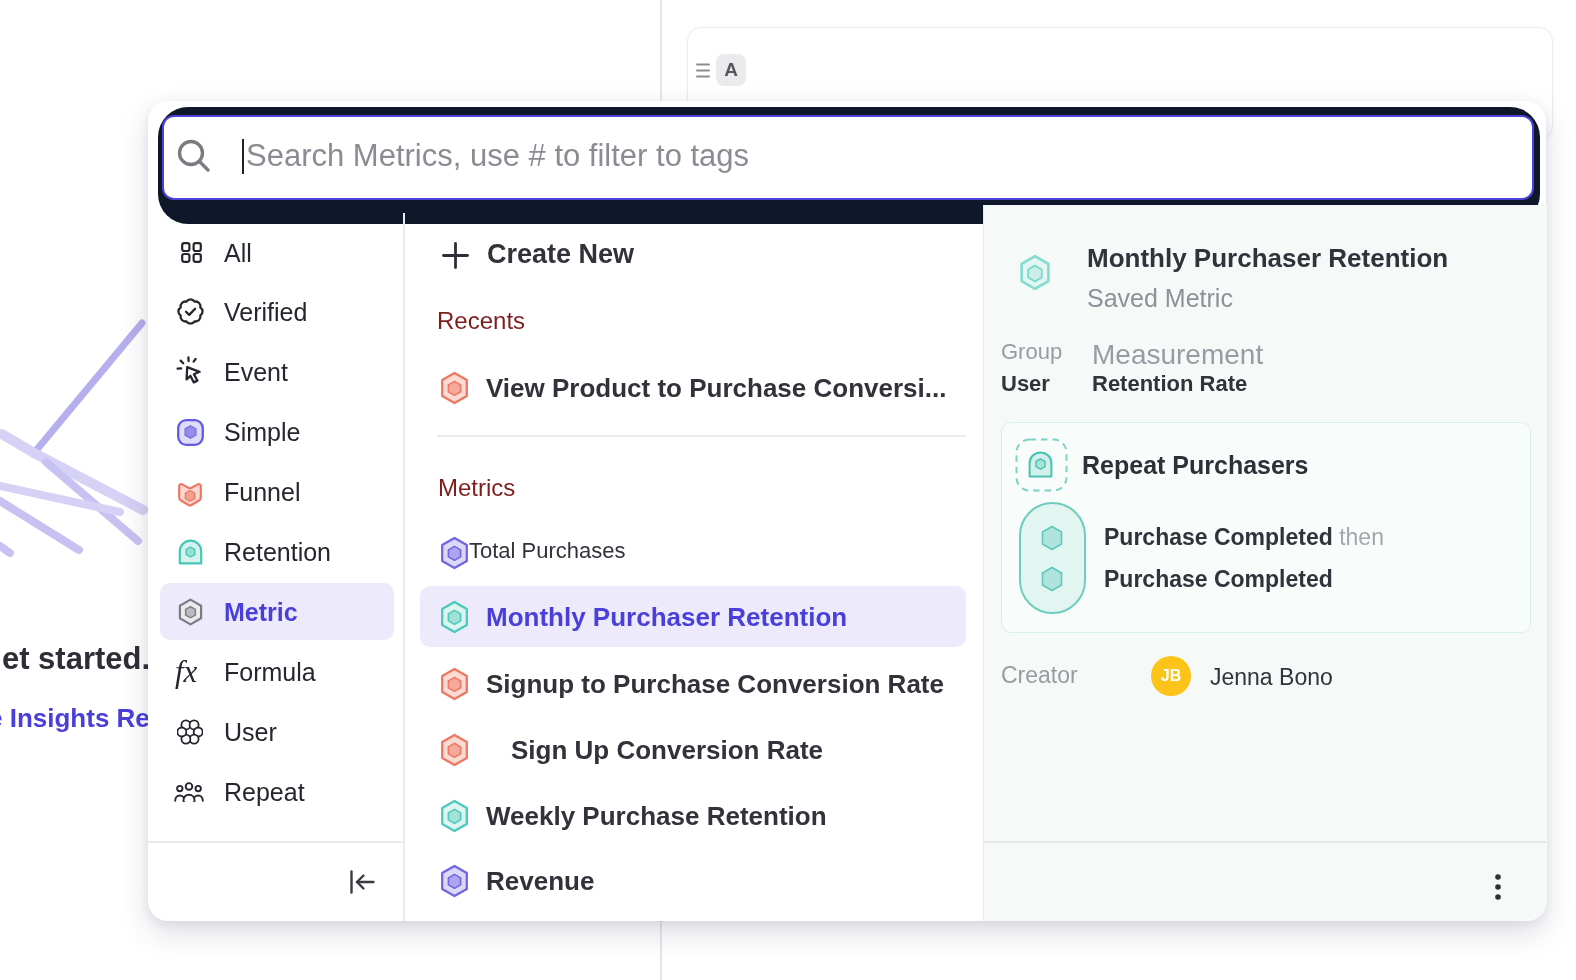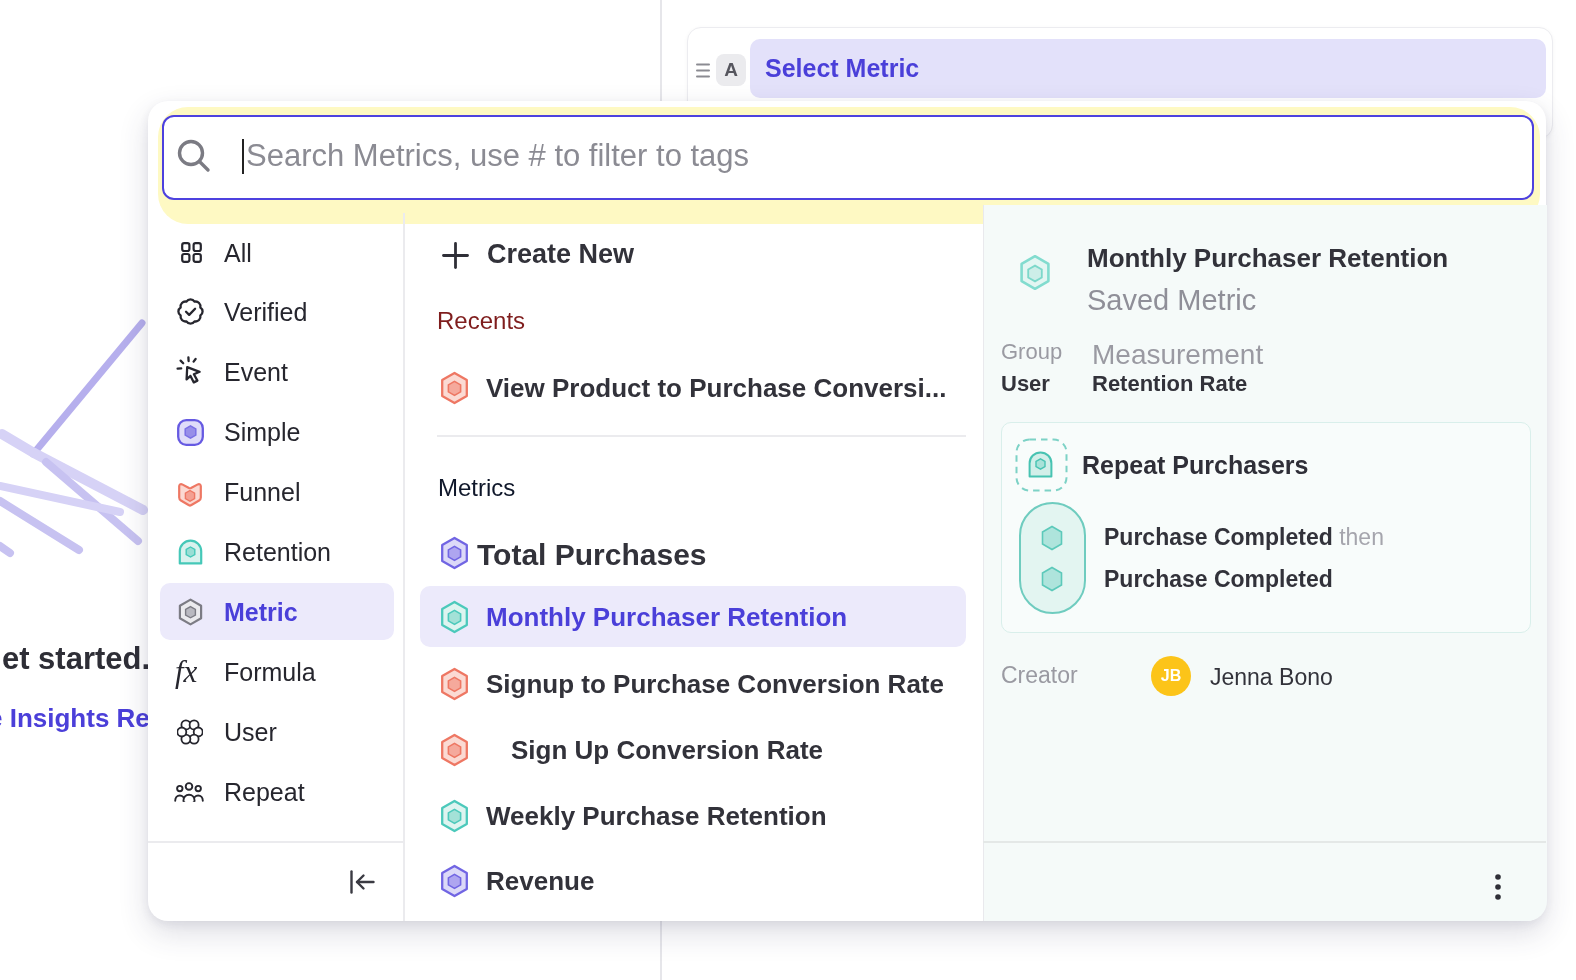--- a/index.html
+++ b/index.html
@@ -28,28 +28,25 @@
 
 <div class="abs" style="left:687px;top:27px;width:864px;height:110px;background:#fff;border:1.5px solid #ececf0;border-radius:14px;box-shadow:0 1px 4px rgba(0,0,0,0.04);">
   <svg class="abs" style="left:8px;top:35px;" width="14" height="15" viewBox="0 0 14 15">
     <g stroke="#8b8b92" stroke-width="2" stroke-linecap="round">
       <line x1="1" y1="1.5" x2="13" y2="1.5"></line>
         <line x1="1" y1="7.5" x2="13" y2="7.5"></line>
         <line x1="1" y1="13.5" x2="13" y2="13.5"></line>
     </g>
   </svg>
   <div class="abs" style="left:28px;top:26px;width:30px;height:32px;background:#ebebee;border-radius:8px;color:#56565e;font-weight:700;font-size:19px;text-align:center;line-height:32px;">A</div>
-  <div class="abs" style="left:62px;top:11px;right:6px;height:59px;background:#e3e1fa;border-radius:10px;">
-    <div class="abs" style="left:15px;top:15px;font-size:25px;font-weight:700;color:#4a3fd9;">Select Metric</div>
-  </div>
 </div>
 
 <div class="abs" id="modal" style="left:148px;top:101px;width:1398px;height:820px;background:#fff;border-radius:20px;box-shadow:0 12px 30px rgba(50,50,85,0.16),0 3px 10px rgba(50,50,85,0.08);">
 
-  <div class="abs" style="left:10px;top:6px;width:1382px;height:117px;background:#fef9c3;border-radius:30px;">
+  <div class="abs" style="left:10px;top:6px;width:1382px;height:117px;background:#0f172a;border-radius:30px;">
     <div class="abs" style="left:4px;top:8px;width:1368px;height:81px;background:#fff;border:2px solid #4d41df;border-radius:12px;"></div>
     <svg class="abs" style="left:18px;top:31px;" width="36" height="36" viewBox="0 0 36 36" fill="none">
       <circle cx="15" cy="15" r="11.5" stroke="#7b7b83" stroke-width="3.4"></circle>
       <line x1="23.5" y1="23.5" x2="32" y2="32" stroke="#7b7b83" stroke-width="3.4" stroke-linecap="round"></line>
     </svg>
     <div class="abs" style="left:84px;top:32px;width:2px;height:35px;background:#222;"></div>
     <div class="abs" style="left:88px;top:31px;font-size:31px;color:#8b8b93;">Search Metrics, use # to filter to tags</div>
   </div>
 
   <div class="abs" style="left:255px;top:112px;width:1.5px;height:708px;background:#ebebee;"></div>
@@ -161,29 +158,29 @@
     <div class="abs" style="left:33px;top:206px;font-size:24px;color:#7f1d1d;">Recents</div>
 
     <svg class="abs" style="left:35px;top:270px;" width="31" height="34" viewBox="0 0 31 34">
       <path d="M15.5 2 L27.8 9 V25 L15.5 32 L3.2 25 V9 Z" fill="#fbdad3" stroke="#ee7763" stroke-width="2.3" stroke-linejoin="round"></path>
       <path d="M15.5 10.4 L21.6 13.9 V20.9 L15.5 24.4 L9.4 20.9 V13.9 Z" fill="#f5a99c" stroke="#ee7763" stroke-width="1.6"></path>
     </svg>
     <div class="abs" style="left:82px;top:272px;font-size:26px;font-weight:700;">View Product to Purchase Conversi...</div>
 
     <div class="abs" style="left:33px;top:334px;width:529px;height:1.5px;background:#ebebee;"></div>
 
-    <div class="abs" style="left:34px;top:373px;font-size:24px;color:#0f172a;">Metrics</div>
+    <div class="abs" style="left:34px;top:373px;font-size:24px;color:#7f1d1d;">Metrics</div>
 
     <div class="abs" style="left:16px;top:485px;width:546px;height:61px;background:#eceafb;border-radius:10px;"></div>
 
     <svg class="abs" style="left:35px;top:435px;" width="31" height="34" viewBox="0 0 31 34">
       <path d="M15.5 2 L27.8 9 V25 L15.5 32 L3.2 25 V9 Z" fill="#dcd9f8" stroke="#7165e3" stroke-width="2.3" stroke-linejoin="round"></path>
       <path d="M15.5 10.4 L21.6 13.9 V20.9 L15.5 24.4 L9.4 20.9 V13.9 Z" fill="#aea5f0" stroke="#7165e3" stroke-width="1.6"></path>
     </svg>
-    <div class="abs" style="left:73px;top:437px;font-size:30px;font-weight:700;">Total Purchases</div>
+    <div class="abs" style="left:65px;top:437px;font-size:22px;font-weight:400;">Total Purchases</div>
     <svg class="abs" style="left:35px;top:499px;" width="31" height="34" viewBox="0 0 31 34">
       <path d="M15.5 2 L27.8 9 V25 L15.5 32 L3.2 25 V9 Z" fill="#def4f0" stroke="#4cc9bb" stroke-width="2.3" stroke-linejoin="round"></path>
       <path d="M15.5 10.4 L21.6 13.9 V20.9 L15.5 24.4 L9.4 20.9 V13.9 Z" fill="#a3e1d7" stroke="#4cc9bb" stroke-width="1.6"></path>
     </svg>
     <div class="abs" style="left:82px;top:501px;font-size:26px;font-weight:700;color:#4a3fd9;">Monthly Purchaser Retention</div>
     <svg class="abs" style="left:35px;top:566px;" width="31" height="34" viewBox="0 0 31 34">
       <path d="M15.5 2 L27.8 9 V25 L15.5 32 L3.2 25 V9 Z" fill="#fbdad3" stroke="#ee7763" stroke-width="2.3" stroke-linejoin="round"></path>
       <path d="M15.5 10.4 L21.6 13.9 V20.9 L15.5 24.4 L9.4 20.9 V13.9 Z" fill="#f5a99c" stroke="#ee7763" stroke-width="1.6"></path>
     </svg>
     <div class="abs" style="left:82px;top:568px;font-size:26px;font-weight:700;">Signup to Purchase Conversion Rate</div>
@@ -205,21 +202,21 @@
   </div>
 
   <div class="abs" style="left:835px;top:104px;width:563px;height:716px;background:#f5faf9;border-left:1.5px solid #e9e9ed;border-radius:0 0 20px 0;"></div>
   <div id="rightpanel" style="position:absolute;left:835px;top:104px;width:563px;height:716px;">
 
     <svg class="abs" style="left:35px;top:49px;" width="34" height="38" viewBox="0 0 34 38">
       <path d="M17 2.2 L30.4 9.9 V27.1 L17 34.8 L3.6 27.1 V9.9 Z" fill="#e3f6f2" stroke="#82dccf" stroke-width="2.6" stroke-linejoin="round"></path>
       <path d="M17 11.6 L23.8 15.5 V23.5 L17 27.4 L10.2 23.5 V15.5 Z" fill="#cdeee8" stroke="#7cd8ca" stroke-width="1.8"></path>
     </svg>
     <div class="abs" style="left:104px;top:38px;font-size:26px;font-weight:700;color:#32323a;">Monthly Purchaser Retention</div>
-    <div class="abs" style="left:104px;top:79px;font-size:29px;color:#8f8f98;">Saved Metric</div>
+    <div class="abs" style="left:104px;top:79px;font-size:25px;color:#8f8f98;">Saved Metric</div>
 
     <div class="abs" style="left:18px;top:134px;font-size:22px;color:#9a9aa2;">Group</div>
     <div class="abs" style="left:18px;top:166px;font-size:22px;font-weight:700;color:#32323a;">User</div>
     <div class="abs" style="left:109px;top:134px;font-size:28px;color:#9a9aa2;">Measurement</div>
     <div class="abs" style="left:109px;top:166px;font-size:22px;font-weight:700;color:#32323a;">Retention Rate</div>
 
     <div class="abs" style="left:18px;top:217px;width:528px;height:209px;background:#f8fcfb;border:1.5px solid #d9efeb;border-radius:10px;">
       <svg class="abs" style="left:13px;top:15px;" width="53" height="54" viewBox="0 0 53 54" fill="none">
         <rect x="1.5" y="1.5" width="50" height="51" rx="13" stroke="#7dd2c6" stroke-width="2" stroke-dasharray="6.5 5"></rect>
       </svg>

